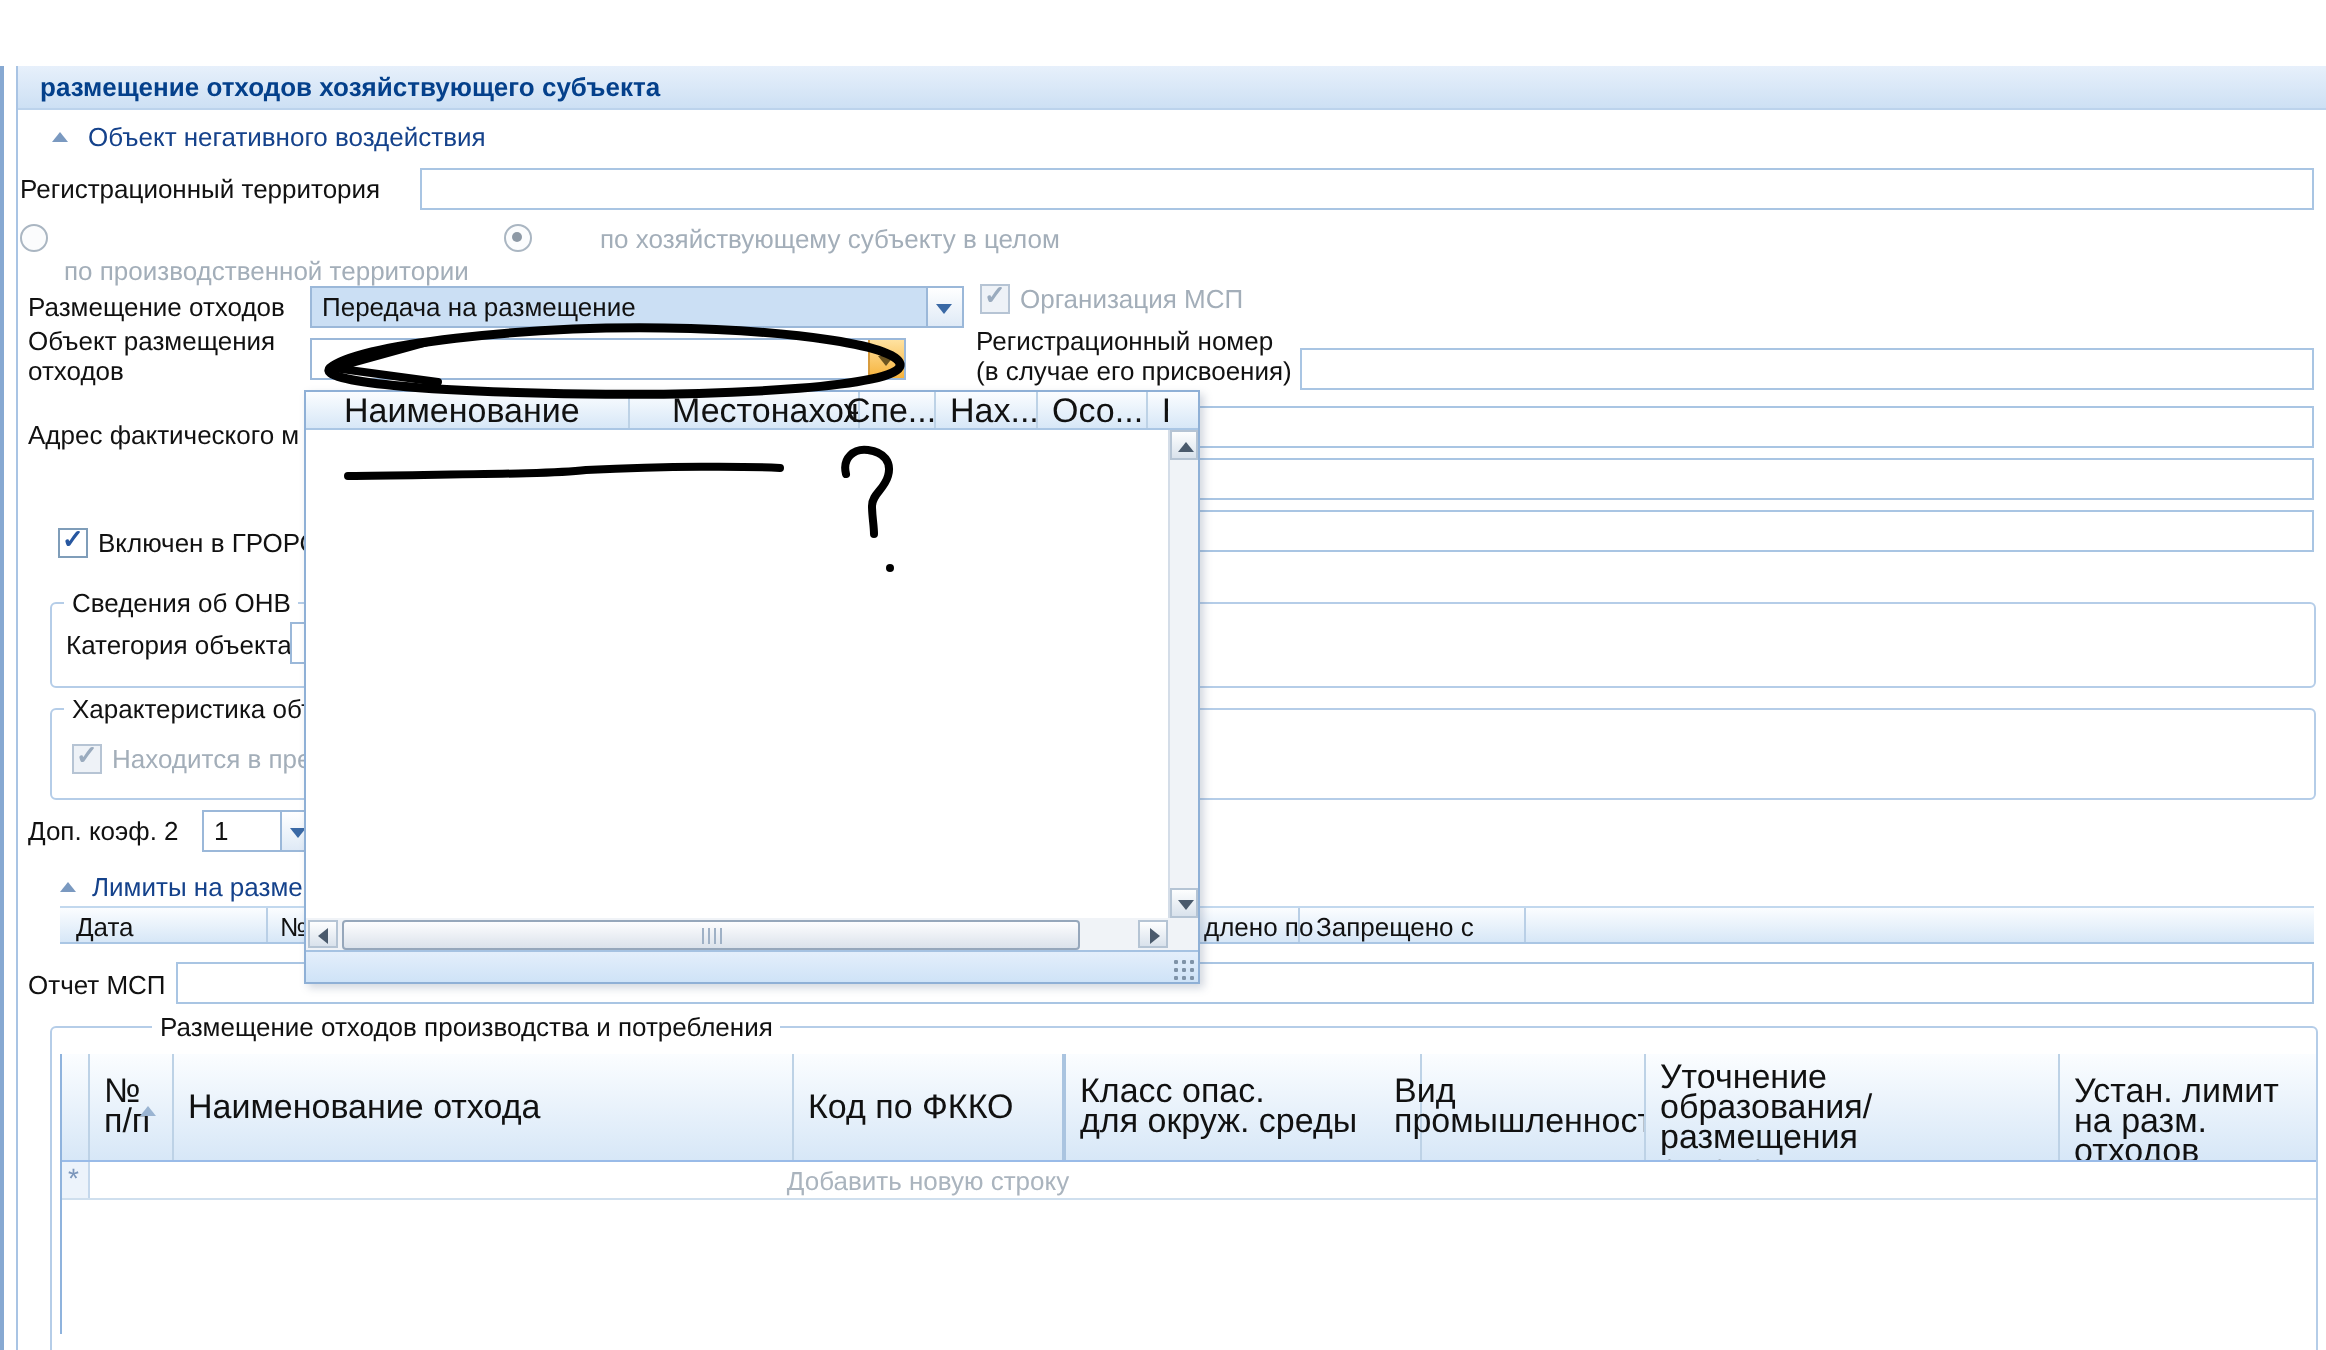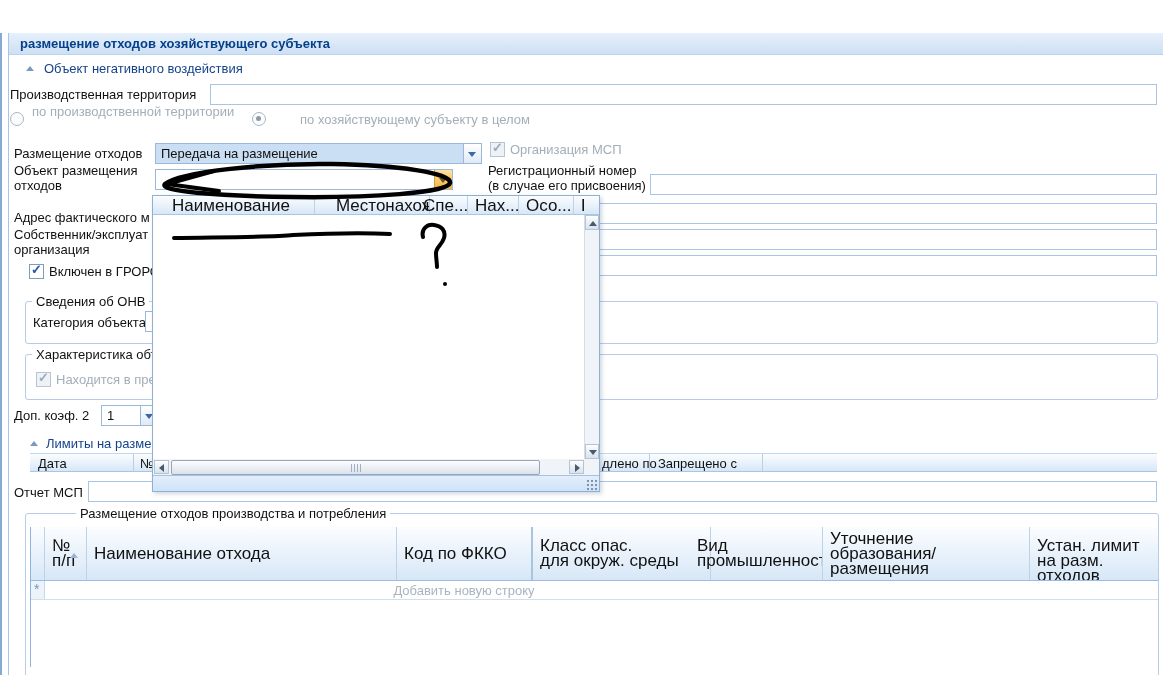--- a/index.html
+++ b/index.html
@@ -54,25 +54,25 @@
   <div class="abs" style="left:0;top:33;left:0px;top:33px;width:2px;height:642px;background:#87a9d2;"></div>
   <div class="abs" style="left:8px;top:33px;width:1px;height:642px;background:#a9c4e4;"></div>
 
   <div class="abs" style="left:9px;top:33px;width:1154px;height:21px;background:linear-gradient(#e7f0fb,#cde0f4);border-bottom:1px solid #bcd3ec;">
     <div class="abs" style="left:11px;top:3px;font-weight:bold;color:#04408b;font-size:13px;">размещение отходов хозяйствующего субъекта</div>
   </div>
 
   <div class="abs tri-up" style="left:26px;top:66px;"></div>
   <div class="abs lbl blue" style="left:44px;top:61px;">Объект негативного воздействия</div>
 
-  <div class="abs lbl" style="left:10px;top:87px;">Производственная территория</div>
+  <div class="abs lbl" style="left:10px;top:87px;">Регистрационный территория</div>
   <div class="abs input" style="left:210px;top:84px;width:947px;"></div>
 
   <div class="abs radio" style="left:10px;top:112px;"></div>
-  <div class="abs lbl dis" style="left:32px;top:104px;">по производственной территории</div>
+  <div class="abs lbl dis" style="left:32px;top:128px;">по производственной территории</div>
   <div class="abs radio" style="left:252px;top:112px;">
       <span class="dot"></span>
     </div>
   <div class="abs lbl dis" style="left:272px;top:112px;margin-left:28px;">по хозяйствующему субъекту в целом</div>
 
   <div class="abs lbl" style="left:14px;top:146px;">Размещение отходов</div>
   <div class="abs combo" style="left:155px;top:143px;width:327px;background:#cbdff4;">
     <div class="val">Передача на размещение</div>
     <div class="trigger">
         <div class="arr"></div>
@@ -89,22 +89,20 @@
     <div class="trigger orange">
         <div class="arr"></div>
       </div>
   </div>
   <div class="abs lbl pre" style="left:488px;top:163px;width:175px;">Регистрационный номер
 (в случае его присвоения)</div>
   <div class="abs input" style="left:650px;top:174px;width:507px;"></div>
 
   <div class="abs lbl" style="left:14px;top:210px;">Адрес фактического м</div>
   <div class="abs input" style="left:213px;top:203px;width:944px;"></div>
-  <div class="abs lbl pre" style="left:14px;top:227px;width:145px;">Собственник/эксплуат
-организация</div>
   <div class="abs input" style="left:213px;top:229px;width:944px;"></div>
   <div class="abs input" style="left:213px;top:255px;width:944px;"></div>
 
   <div class="abs cb" style="left:29px;top:264px;">
       <span class="chk">✓</span>
     </div>
   <div class="abs lbl" style="left:49px;top:264px;">Включен в ГРОРО</div>
 
   <div class="fs" style="left:25px;top:301px;width:1131px;height:41px;"></div>
   <div class="legend" style="left:32px;top:294px;">Сведения об ОНВ</div>

